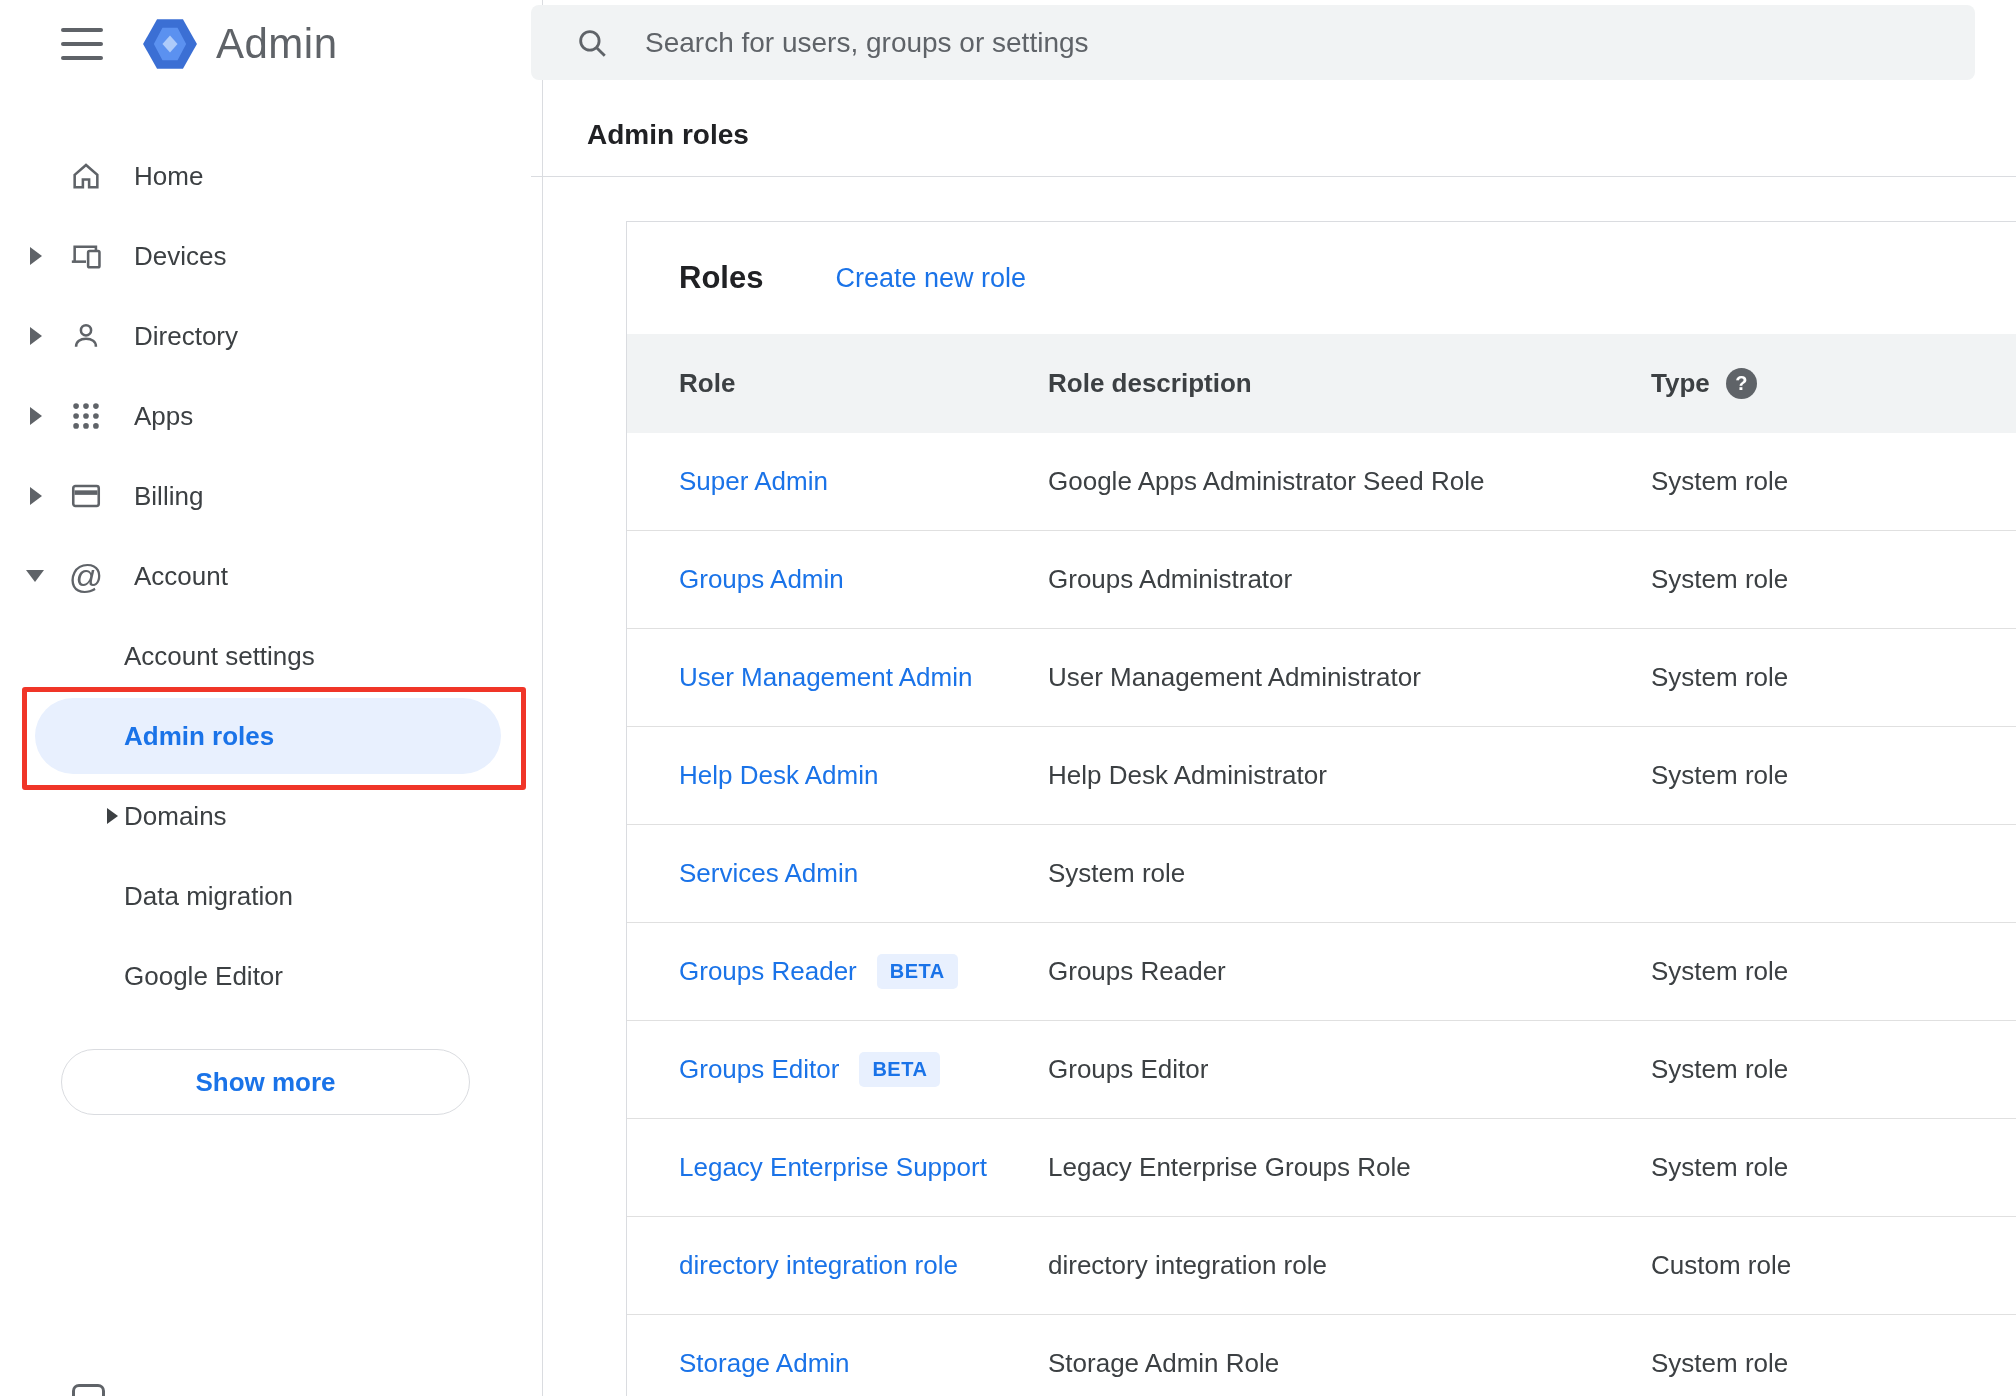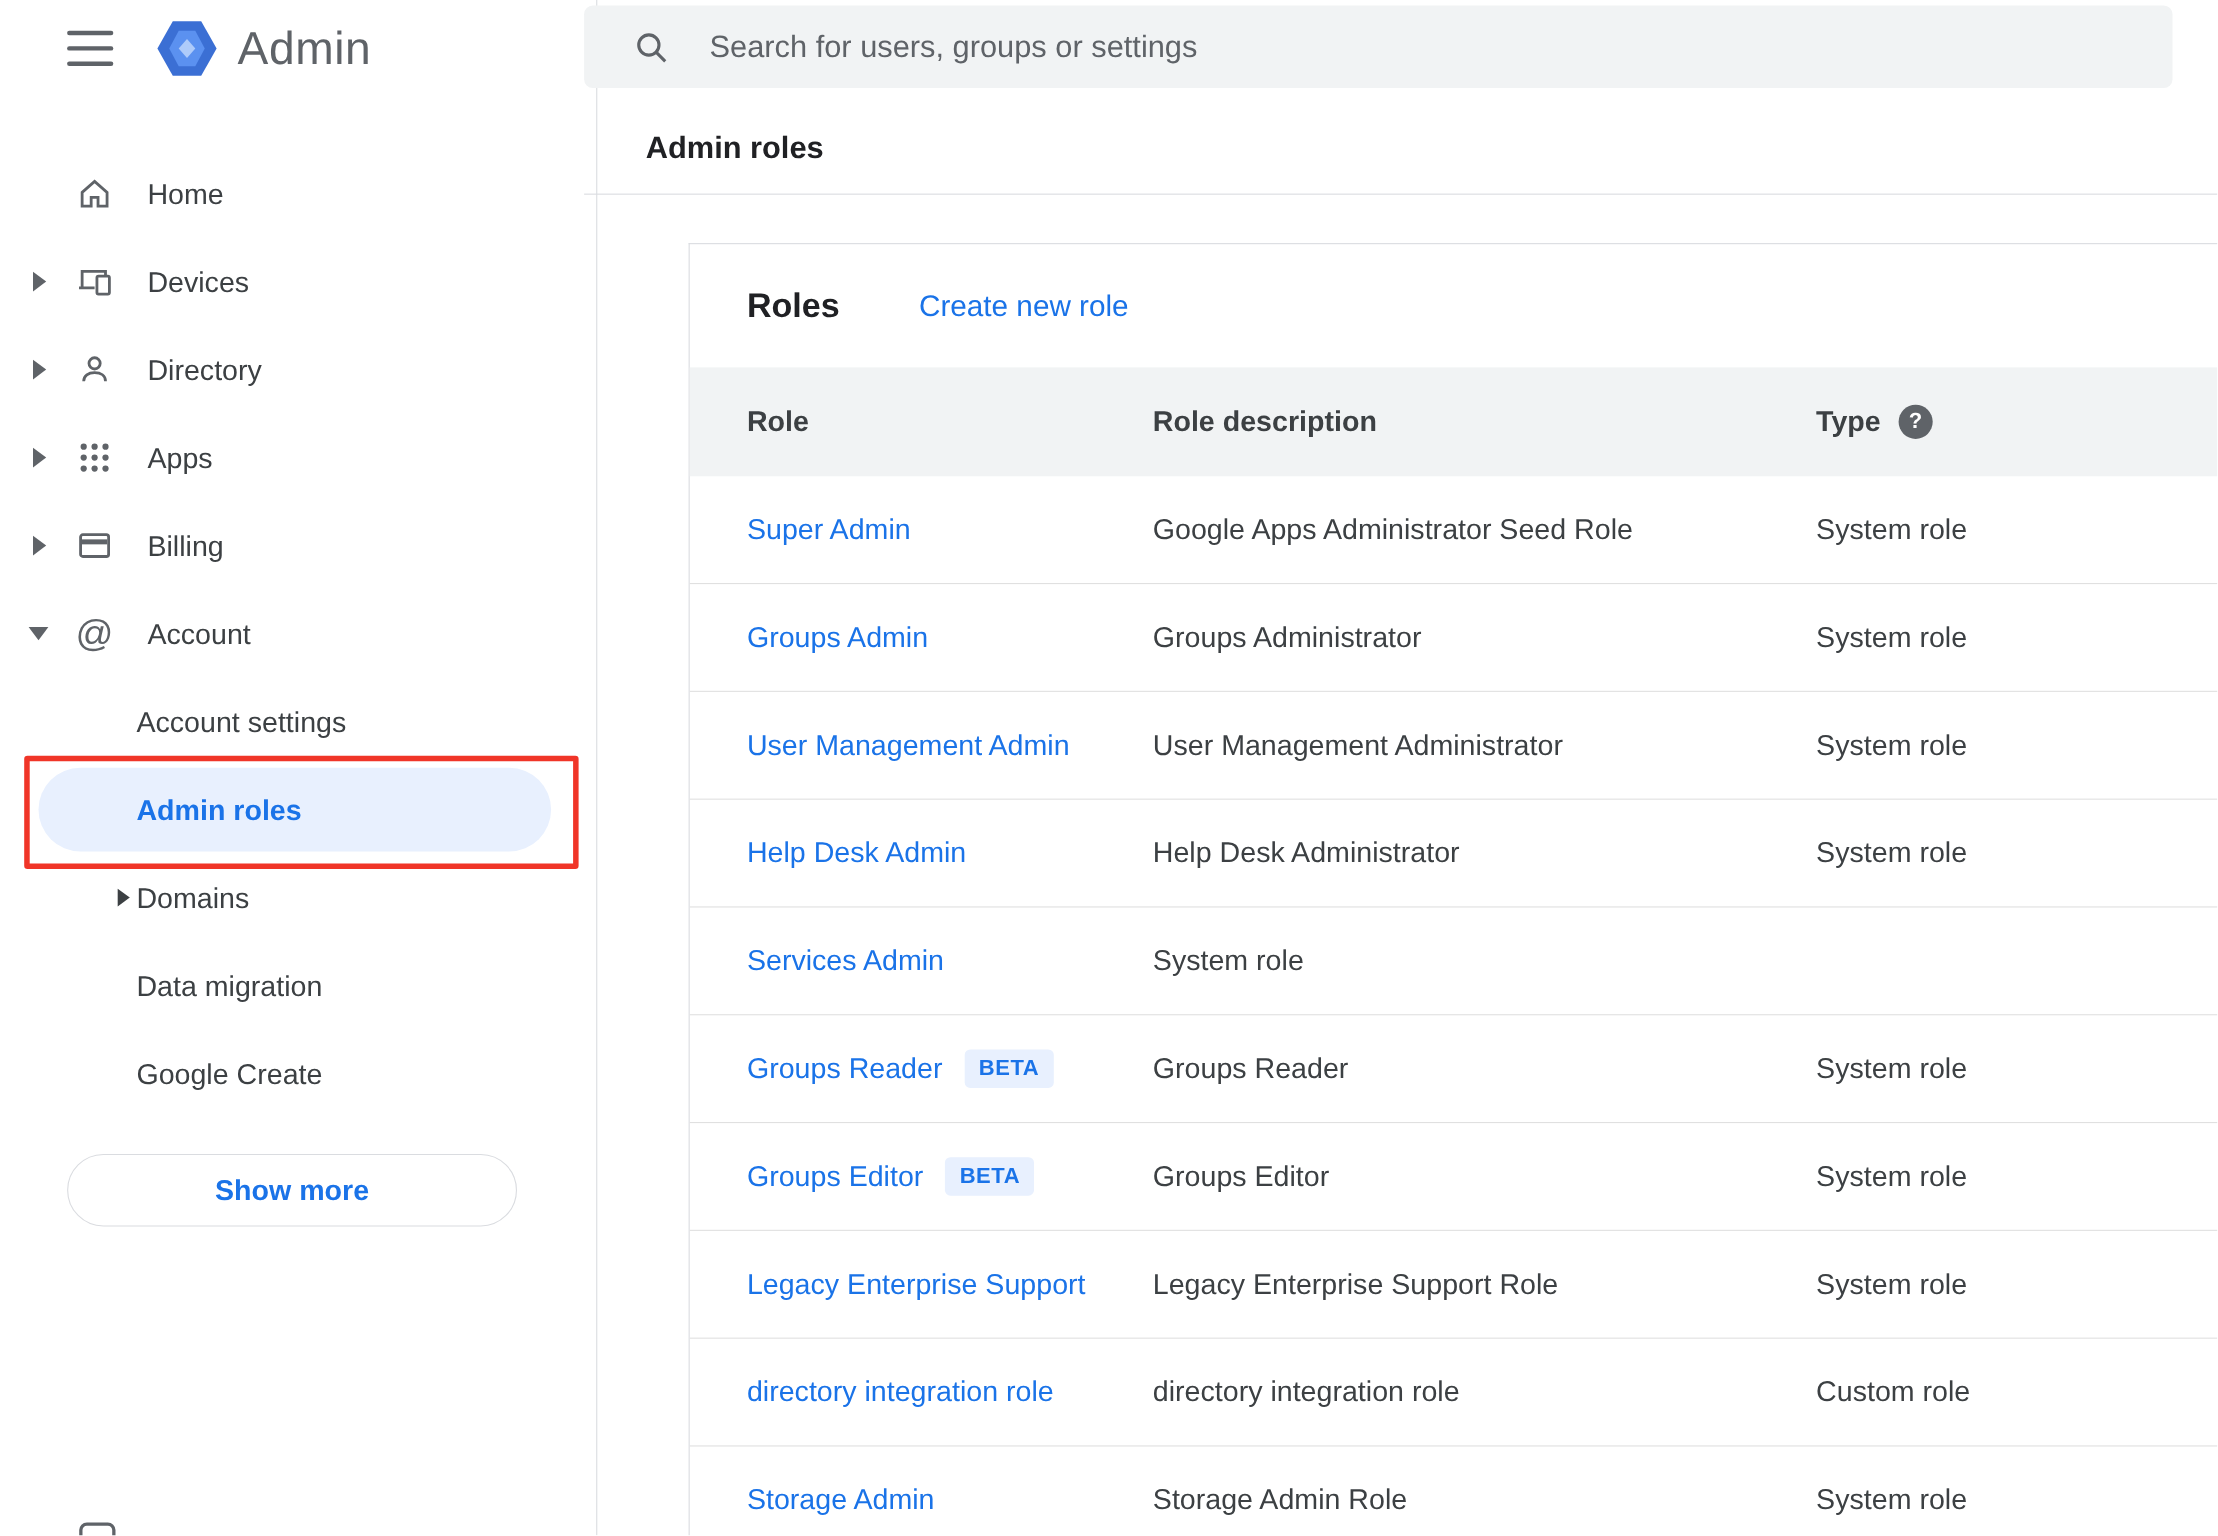--- a/index.html
+++ b/index.html
@@ -169,21 +169,21 @@
         <span class="nav-label">Admin roles</span>
       </div>
       <div class="nav-item sub-item">
         <span class="sub-arrow"></span>
         <span class="nav-label">Domains</span>
       </div>
       <div class="nav-item sub-item">
         <span class="nav-label">Data migration</span>
       </div>
       <div class="nav-item sub-item">
-        <span class="nav-label">Google Create</span>
+        <span class="nav-label">Google Editor</span>
       </div>
     </nav>
 
     <button class="show-more">Show more</button>
 
     <div class="cutoff-icon"></div>
 
     <div class="annotation-box"></div>
   </aside>
 
@@ -262,21 +262,21 @@
           <a class="role-link">Groups Editor</a>
           <span class="beta-badge">BETA</span>
         </div>
         <div class="col-desc desc">Groups Editor</div>
         <div class="col-type type-text">System role</div>
       </div>
       <div class="trow">
         <div class="col-role cell-role">
             <a class="role-link">Legacy Enterprise Support</a>
           </div>
-        <div class="col-desc desc">Legacy Enterprise Support Role</div>
+        <div class="col-desc desc">Legacy Enterprise Groups Role</div>
         <div class="col-type type-text">System role</div>
       </div>
       <div class="trow">
         <div class="col-role cell-role">
             <a class="role-link">directory integration role</a>
           </div>
         <div class="col-desc desc">directory integration role</div>
         <div class="col-type type-text">Custom role</div>
       </div>
       <div class="trow">

